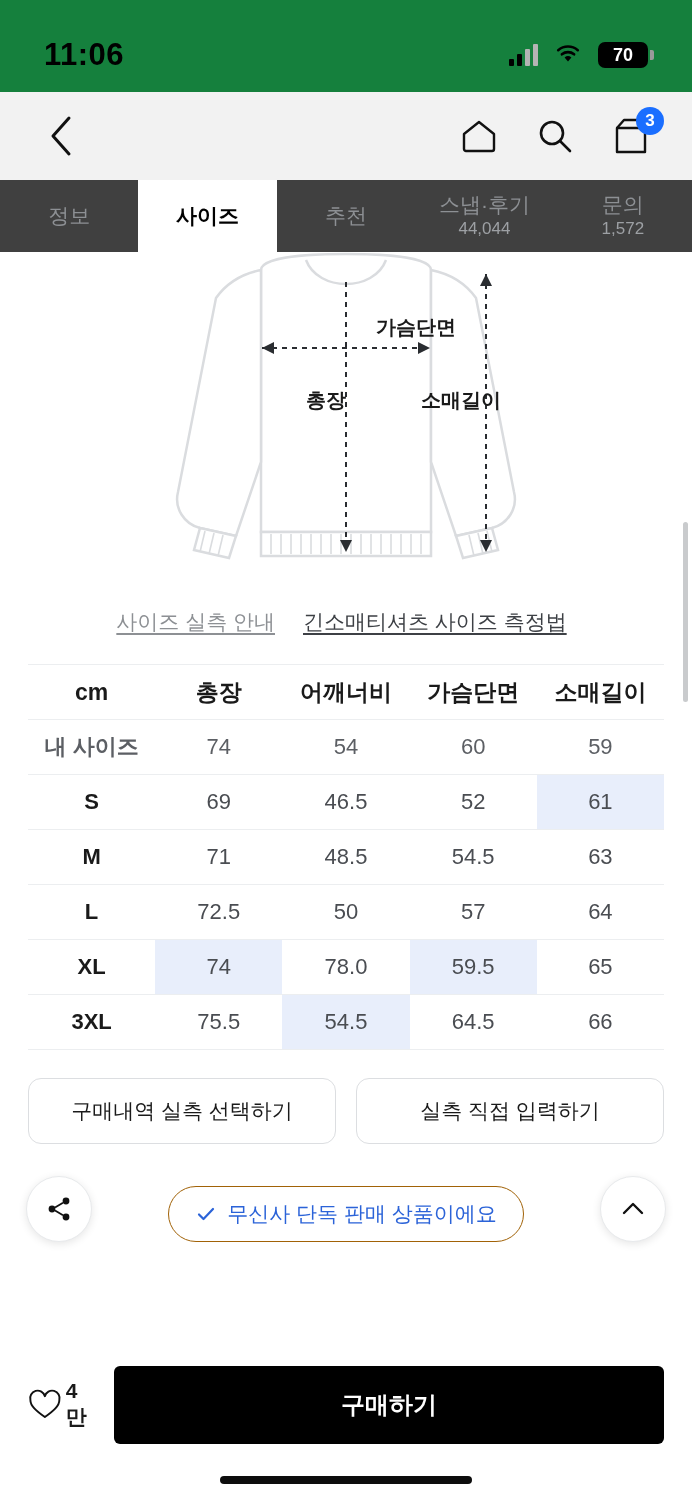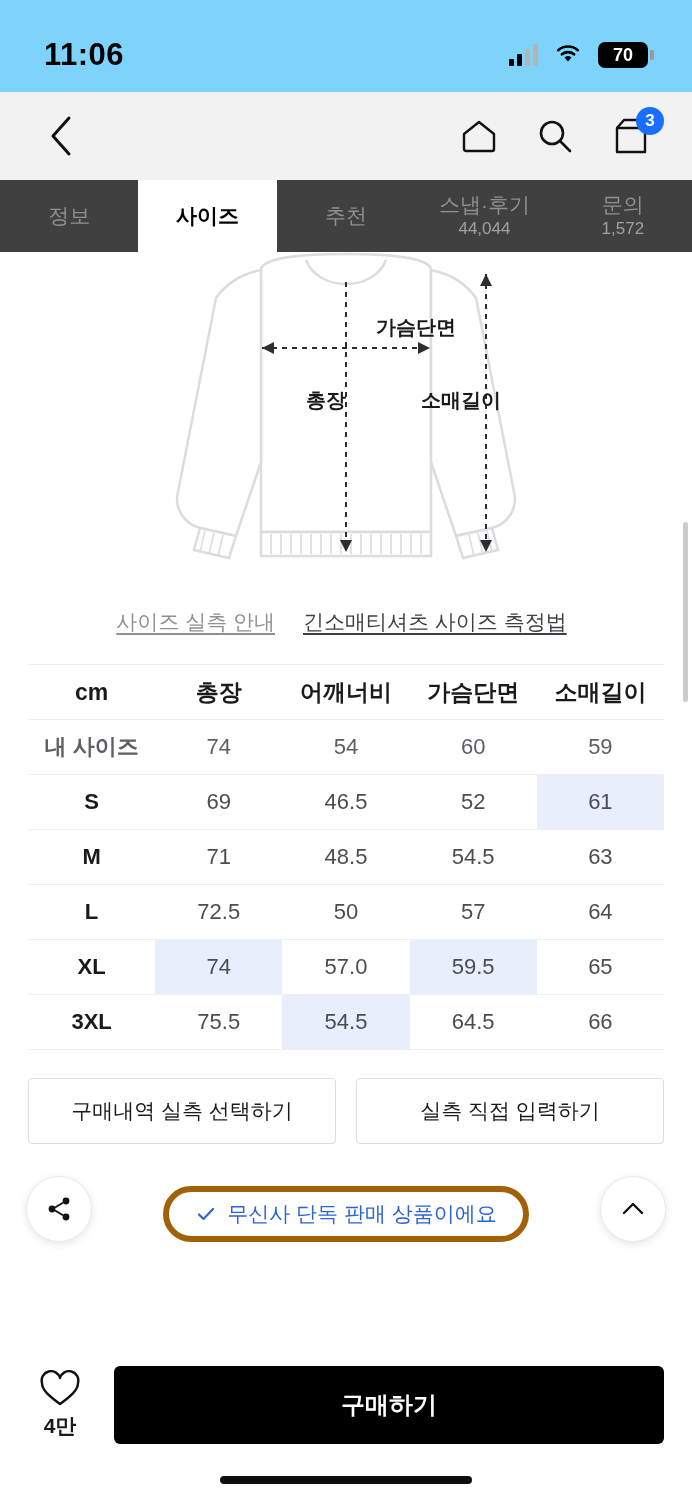--- a/index.html
+++ b/index.html
@@ -13,21 +13,21 @@
     position: relative;
     width: 692px; height: 1500px;
     background: #ffffff;
     display: flex;
     flex-direction: column;
   }
 
   
   .statusbar {
     height: 92px;
-    background: #7dd3fc;
+    background: #15803d;
     display: flex;
     align-items: center;
     justify-content: space-between;
     padding: 18px 44px 0 44px;
     flex: 0 0 auto;
   }
   .status-time {
     font-size: 31px;
     font-weight: bold;
     color: #000;
@@ -189,21 +189,21 @@
   
   .actions {
     display: flex;
     gap: 20px;
     padding: 28px 28px 0 28px;
   }
   .action-btn {
     flex: 1;
     height: 66px;
     border: 1px solid #dcdee1;
-    border-radius: 4px;
+    border-radius: 13px;
     background: #fff;
     font-size: 21px;
     color: #1a1a1a;
     display: flex; align-items: center; justify-content: center;
     cursor: pointer;
   }
 
   
   .float-row {
     position: relative;
@@ -220,21 +220,21 @@
     background: #fff;
     border: 1px solid #e8eaec;
     box-shadow: 0 2px 8px rgba(0,0,0,0.10);
     display: flex; align-items: center; justify-content: center;
     cursor: pointer;
   }
   .fab.share { left: 26px; top: 22px; }
   .fab.top { right: 26px; top: 22px; }
   .exclusive-pill {
     height: 56px;
-    border: 6px solid #a16207;
+    border: 1px solid #a16207;
     border-radius: 28px;
     background: #fff;
     color: #2b63d8;
     font-size: 21px;
     display: flex; align-items: center; gap: 10px;
     padding: 0 26px;
     cursor: pointer;
   }
   .behind-text {
     position: absolute;
@@ -250,21 +250,21 @@
     flex: 0 0 auto;
     height: 110px;
     display: flex;
     align-items: center;
     gap: 22px;
     padding: 0 28px;
     background: #fff;
   }
   .like {
     width: 64px;
-    display: flex; flex-direction: column; align-items: center; gap: 4px;
+    display: flex; flex-direction: row; align-items: center; gap: 4px;
     cursor: pointer;
   }
   .like-count { font-size: 21px; font-weight: bold; color: #1a1a1a; }
   .buy-btn {
     flex: 1;
     height: 78px;
     background: #000;
     color: #fff;
     border-radius: 6px;
     font-size: 24px;
@@ -463,21 +463,21 @@
         <tr>
           <td class="rowhead">L</td>
           <td>72.5</td>
           <td>50</td>
           <td>57</td>
           <td>64</td>
         </tr>
         <tr>
           <td class="rowhead">XL</td>
           <td class="hl">74</td>
-          <td>57.0</td>
+          <td>78.0</td>
           <td class="hl">59.5</td>
           <td>65</td>
         </tr>
         <tr>
           <td class="rowhead">3XL</td>
           <td>75.5</td>
           <td class="hl">54.5</td>
           <td>64.5</td>
           <td>66</td>
         </tr>

